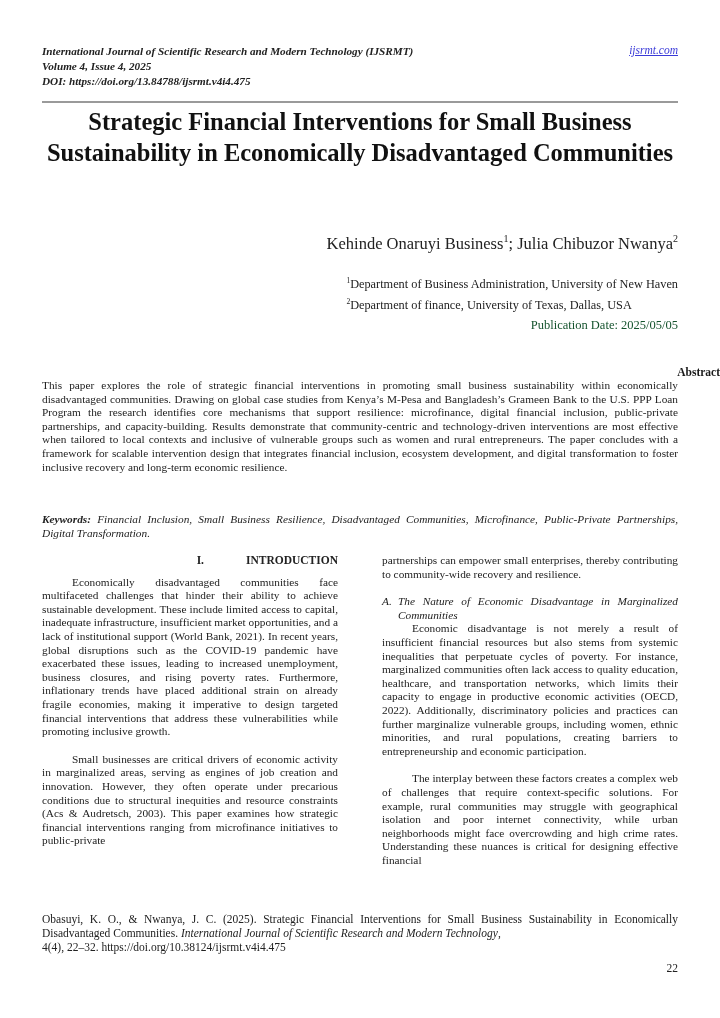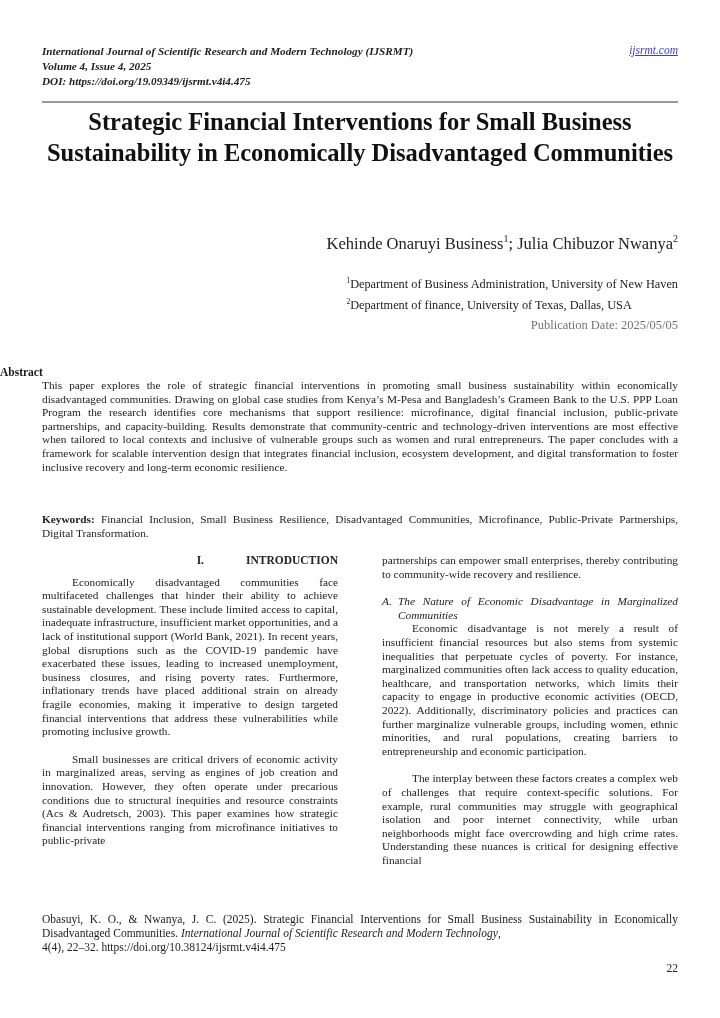--- a/index.html
+++ b/index.html
@@ -7,24 +7,24 @@
   .page { position: absolute; left: 0; top: 0; width: 720px; height: 764px; }
   .hdr { position: absolute; left: 42px; top: 44px; font-style: italic; font-weight: bold; font-size: 11.2px; line-height: 15px; color: #222; }
   .hdr div { white-space: nowrap; }
   .hdr-link { position: absolute; right: 42px; top: 44px; font-style: italic; font-size: 11.5px; color: #3a3ad8; text-decoration: underline; margin-left: 16px; }
   .rule { position: absolute; left: 42px; right: 42px; top: 101px; height: 2px; background: #9a9a9a; }
   .title { position: absolute; left: 40px; right: 40px; top: 106px; text-align: center; font-weight: bold; font-size: 24.5px; line-height: 31px; color: #111; }
   .authors { position: absolute; right: 42px; top: 233px; font-size: 16.5px; color: #222; white-space: nowrap; }
   .authors sup { font-size: 10px; }
   .affil { position: absolute; right: 42px; top: 272px; text-align: left; font-size: 12.3px; line-height: 17px; color: #222; }
   .affil sup { font-size: 7.5px; }
-  .pubdate { position: absolute; right: 42px; top: 318px; font-size: 12.5px; color: #737373; }
-  .abs-h { position: absolute; left: 0; right: 0; top: 366px; text-align: left; font-weight: bold; font-size: 11.5px; }
+  .pubdate { position: absolute; right: 42px; top: 318px; font-size: 12.5px; color: #14532d; }
+  .abs-h { position: absolute; left: 0; right: 0; top: 366px; text-align: right; font-weight: bold; font-size: 11.5px; }
   .abs { position: absolute; left: 42px; right: 42px; top: 379px; font-size: 11.3px; line-height: 13.6px; text-align: justify; color: #222; }
-  .kw { position: absolute; left: 42px; right: 42px; top: 513px; font-size: 11.3px; line-height: 13.6px; text-align: justify; color: #222; }
+  .kw { position: absolute; left: 42px; right: 42px; top: 513px; font-size: 11.3px; line-height: 13.6px; text-align: justify; font-style: italic; color: #222; }
   .kw b { font-weight: bold; }
   .col { position: absolute; font-size: 11.3px; line-height: 13.6px; text-align: justify; color: #222; }
   .colL { left: 42px; width: 296px; top: 554px; }
   .colR { left: 382px; width: 296px; top: 554px; }
   .sec-h { text-align: right; font-weight: bold; font-size: 11.5px; margin-bottom: 8px; }
   .sec-h .num { display: inline-block; margin-right: 42px; }
   .para { text-indent: 30px; margin: 0; }
   .gap { height: 14px; }
   .subsec { font-style: italic; margin: 0; padding-left: 16px; text-indent: -16px; }
   .subsec .lbl { display: inline-block; width: 16px; text-indent: 0; }
@@ -33,21 +33,21 @@
   .pno { position: absolute; right: 42px; top: 962px; font-size: 11.5px; color: #222; }
 </style>
 </head>
 <body>
 
 <div class="page">
 
   <div class="hdr">
     <div>International Journal of Scientific Research and Modern Technology (IJSRMT)</div>
     <div>Volume 4, Issue 4, 2025</div>
-    <div>DOI: https://doi.org/19.09349/ijsrmt.v4i4.475</div>
+    <div>DOI: https://doi.org/13.84788/ijsrmt.v4i4.475</div>
   </div>
   <a class="hdr-link">ijsrmt.com</a>
 
   <div class="rule"></div>
 
   <h1 class="title" style="margin:0">Strategic Financial Interventions for Small Business Sustainability in Economically Disadvantaged Communities</h1>
 
   <div class="authors">
     <span>Kehinde Onaruyi Business</span><sup>1</sup><span>; </span><span>Julia Chibuzor Nwanya</span><sup>2</sup>
   </div>

